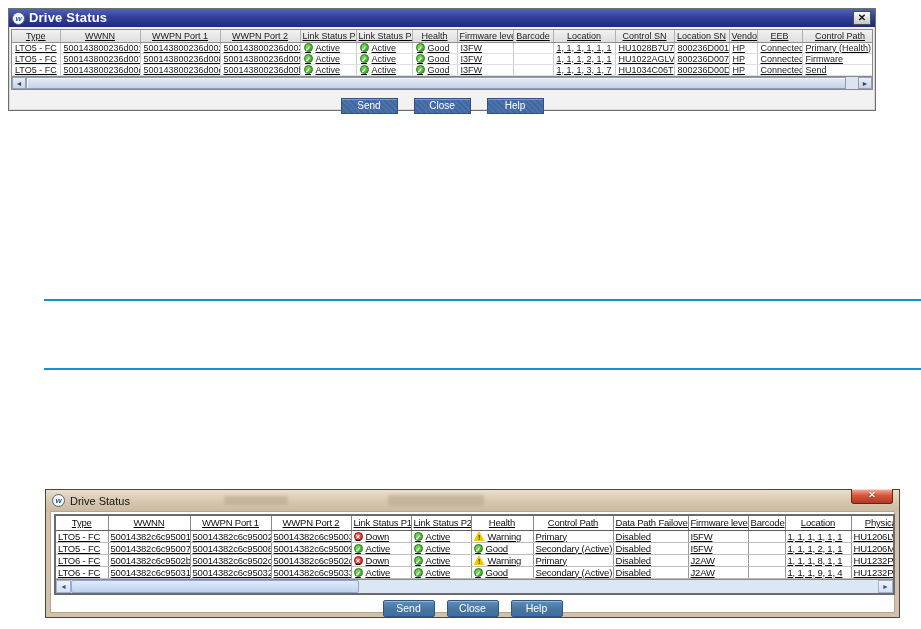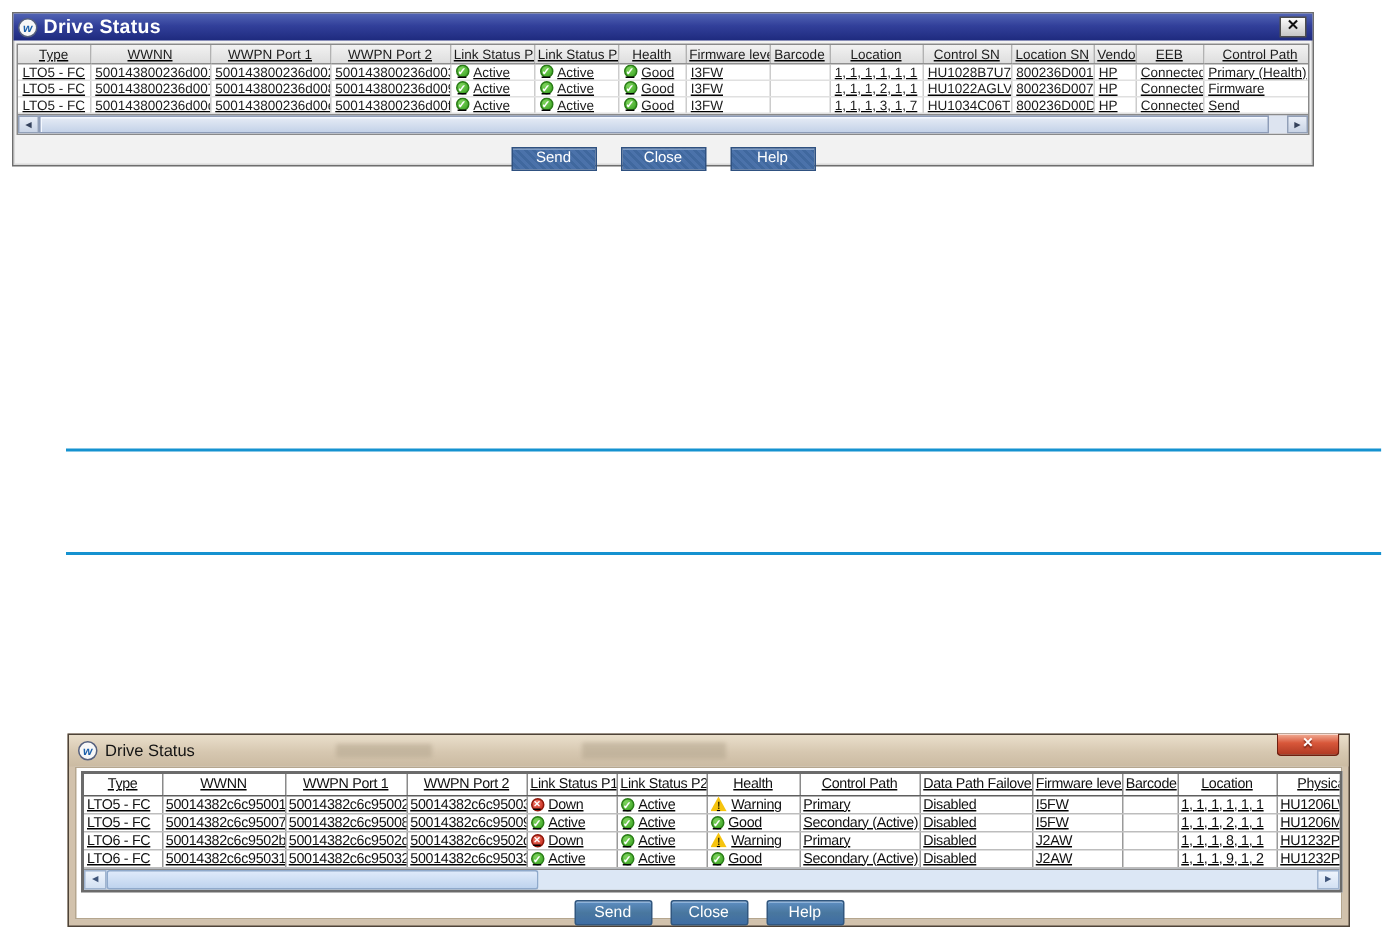--- a/index.html
+++ b/index.html
@@ -422,21 +422,21 @@
                   <td>
                     <span class="cell-flex">
                       <span class="st st-ok">✓</span>
                       <span>Good</span>
                     </span>
                   </td>
                   <td>Secondary (Active)</td>
                   <td>Disabled</td>
                   <td>J2AW</td>
                   <td></td>
-                  <td>1, 1, 1, 9, 1, 2</td>
+                  <td>1, 1, 1, 9, 1, 4</td>
                   <td>HU1232PMJ</td>
                 </tr>
               </tbody>
             </table>
         </div>
         <div class="sb-win">
           <span class="sb-btn">◄</span>
           <span class="sb-thumb"></span>
           <span class="sb-track"></span>
           <span class="sb-btn">►</span>

